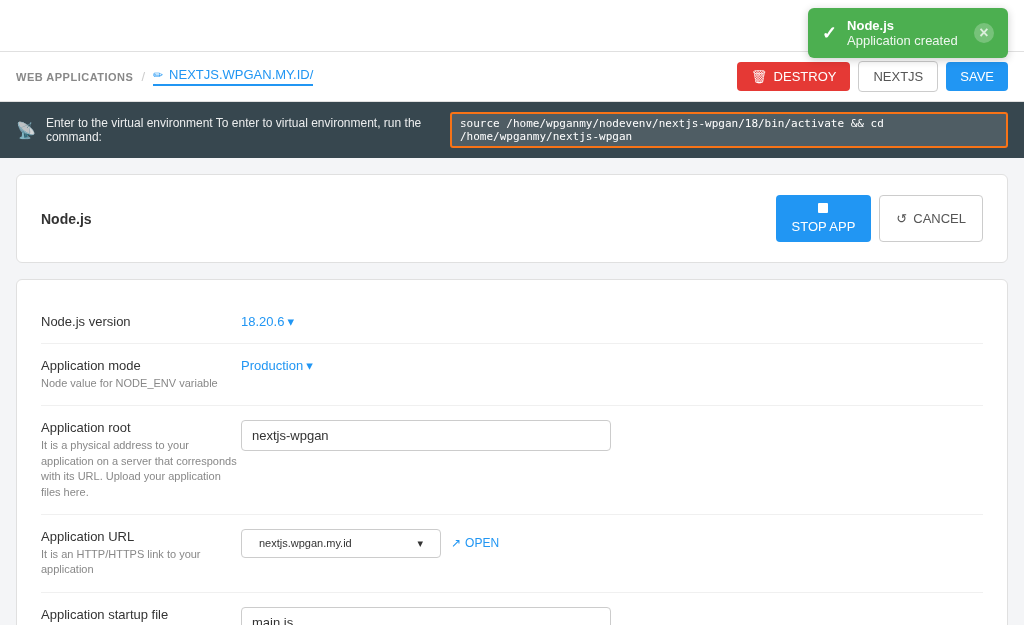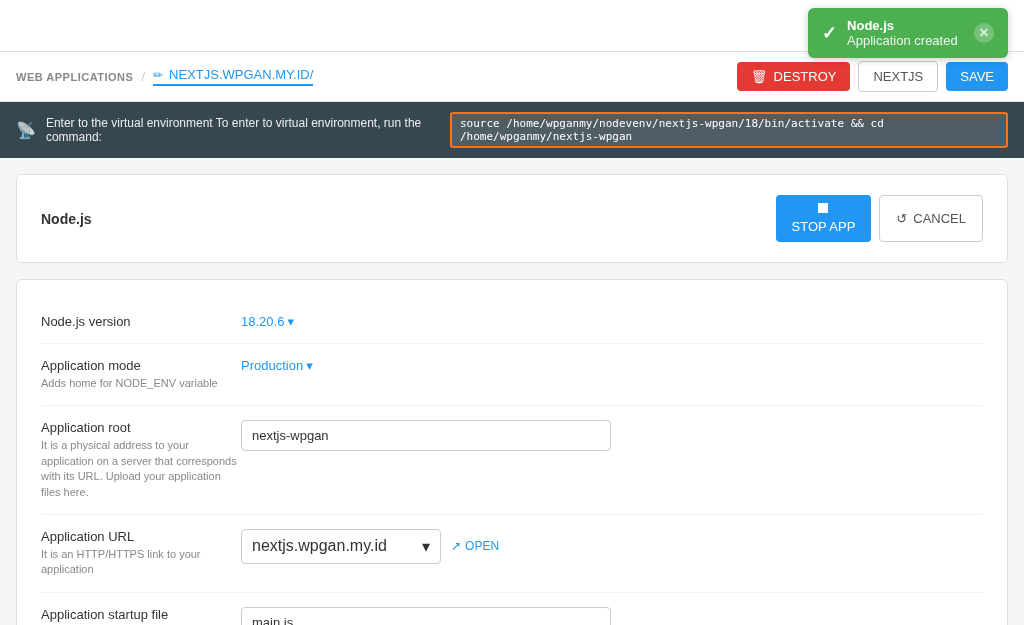--- a/index.html
+++ b/index.html
@@ -296,22 +296,22 @@
       outline: none;
     }
     .url-row {
       display: flex;
       align-items: center;
       gap: 10px;
     }
     .url-select {
       border: 1px solid #ccc;
       border-radius: 4px;
-      padding: 7px 10px;
-      font-size: 16px;
+      padding: 7px 17px;
+      font-size: 11px;
       background: #fff;
       color: #333;
       cursor: pointer;
       display: flex;
       align-items: center;
       gap: 4px;
       width: 200px;
     }
     .open-link {
       color: #2196f3;
@@ -396,21 +396,21 @@
         <span class="link-val">
           <span>18.20.6</span>
           <span>▾</span>
         </span>
       </div>
     </div>
 
     <div class="form-row">
       <div class="form-label-col">
         <div class="form-label">Application mode</div>
-        <div class="form-hint">Adds home for NODE_ENV variable</div>
+        <div class="form-hint">Node value for NODE_ENV variable</div>
       </div>
       <div class="form-value-col">
         <span class="link-val">
           <span>Production</span>
           <span>▾</span>
         </span>
       </div>
     </div>
 
     <div class="form-row">

